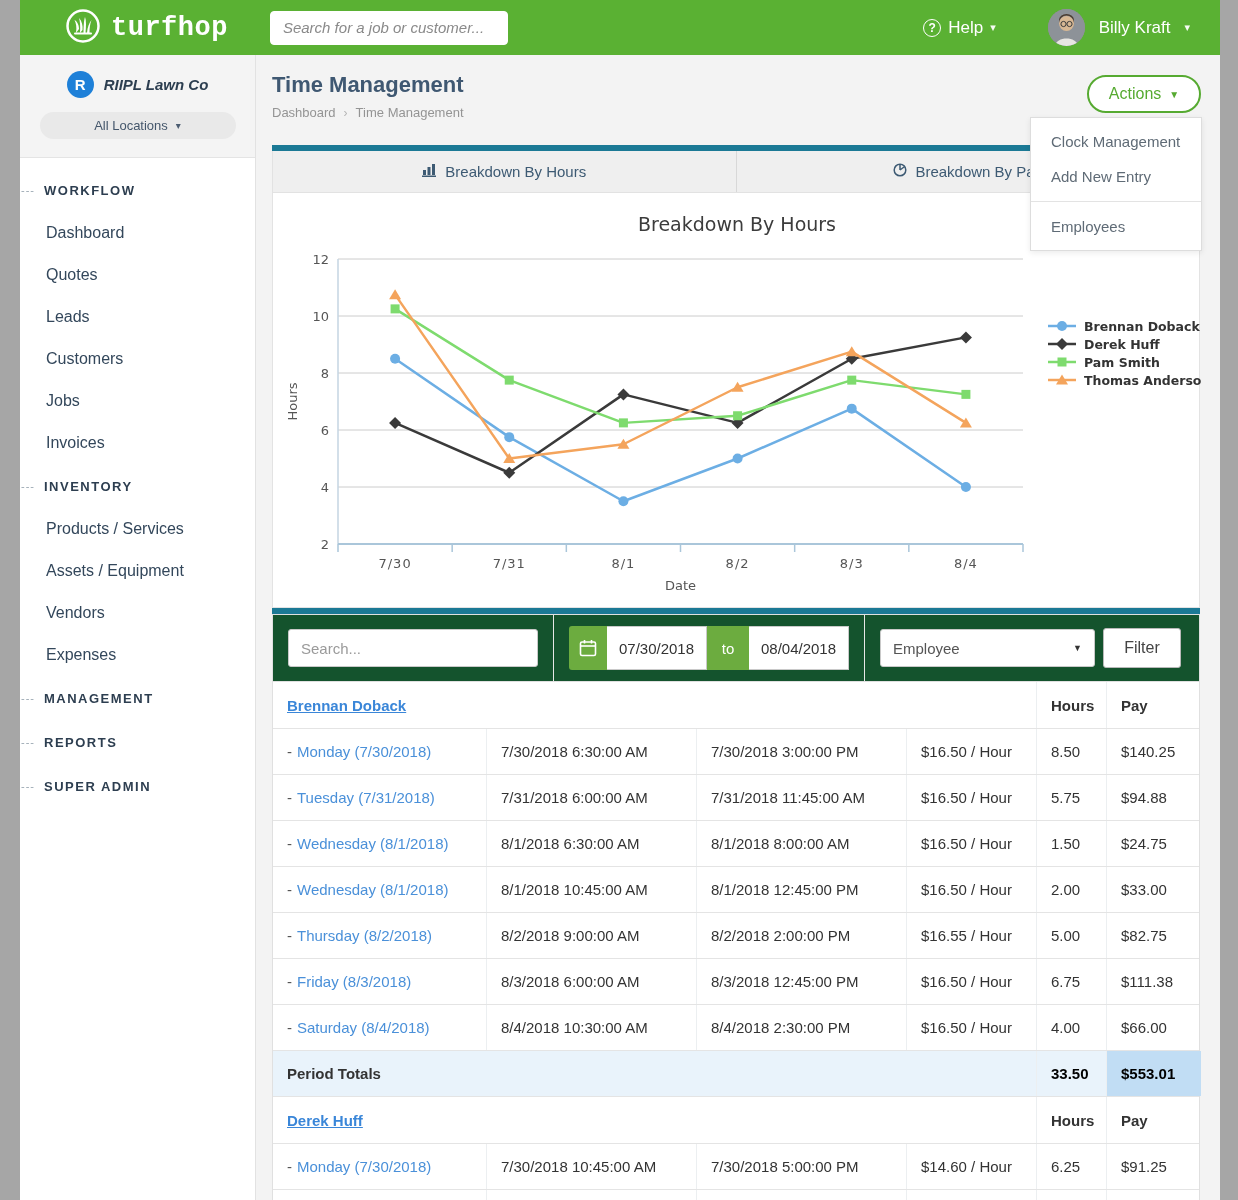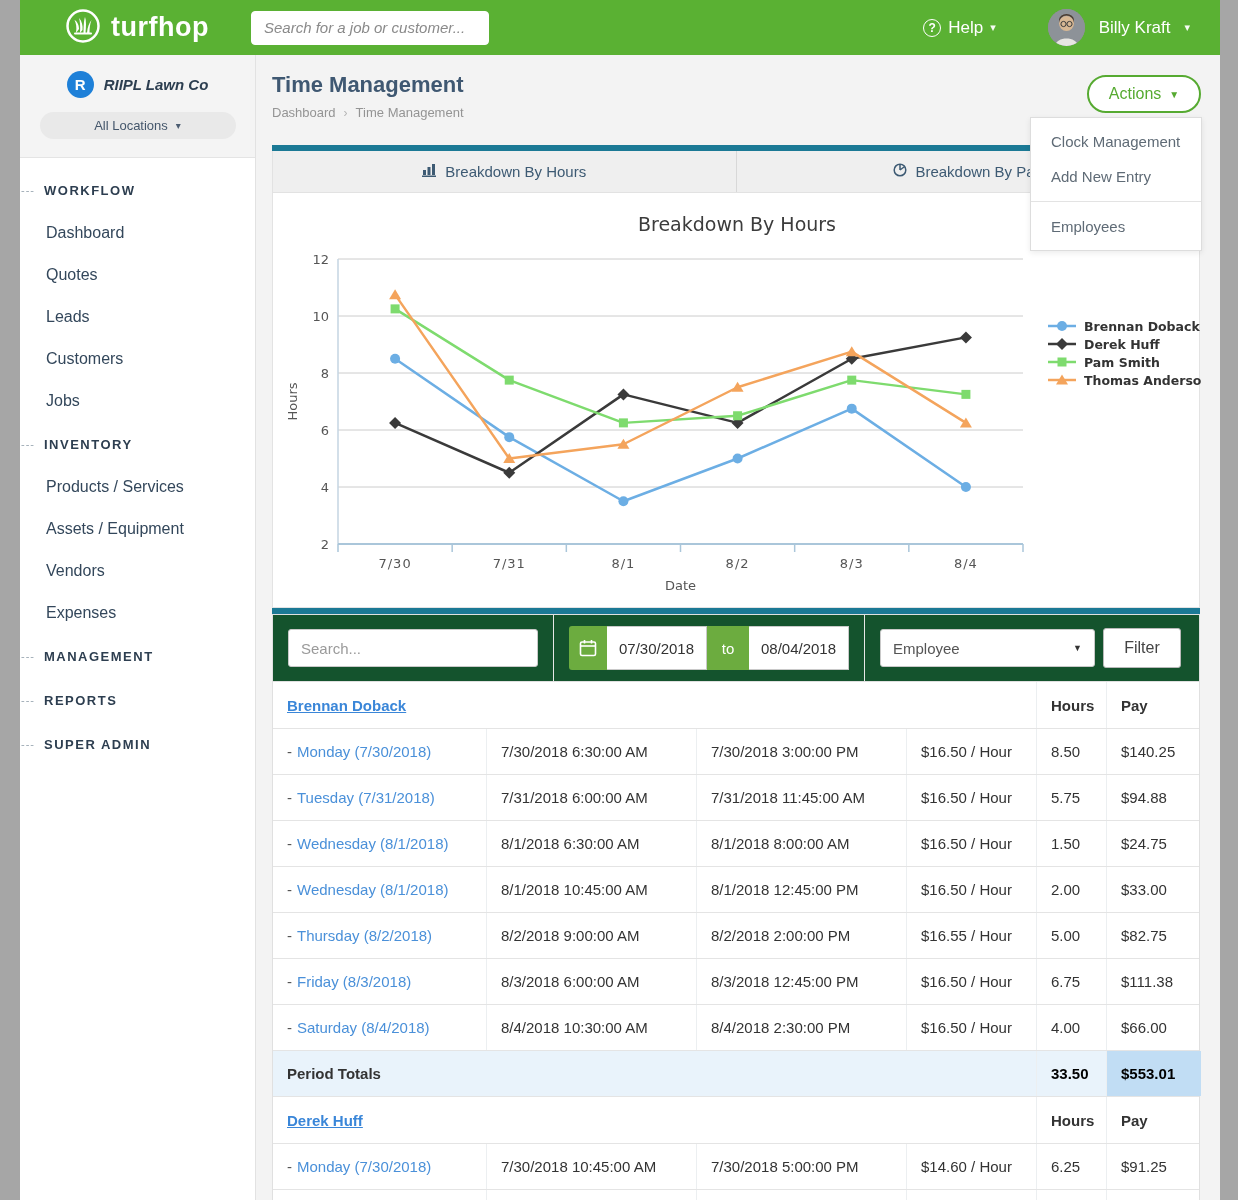--- a/index.html
+++ b/index.html
@@ -4,21 +4,21 @@
 <style>
   * { box-sizing: border-box; margin: 0; padding: 0; }
   html,body { width:1238px; height:1200px; overflow:hidden; }
   body { background:#a6a6a6; font-family:"Liberation Sans", sans-serif; }
   .app { position:absolute; left:20px; top:0; width:1200px; height:1200px; background:#f3f3f3; }
 
   
   .topbar { position:absolute; top:0; left:0; width:100%; height:55px; background:#5ab133;
             display:flex; align-items:center; padding:0 30px 0 45px; z-index:60; }
   .logo { display:flex; align-items:center; gap:10px; cursor:pointer; }
-  .logo-text { color:#fff; font-size:27px; font-weight:bold; letter-spacing:.5px; }
+  .logo-text { color:#fff; font-size:27px; font-weight:bold; letter-spacing:.5px;font-family:Liberation Mono, monospace; }
   .top-search { margin-left:42px; width:238px; height:34px; border:1px solid #fff; border-radius:4px;
                 padding:0 12px; font-size:15px; color:#555; outline:none; background:#fff;font-style:italic; }
   .top-search::placeholder { color:#8a8a8a; }
   .top-right { margin-left:auto; display:flex; align-items:center; gap:14px; color:#fff; }
   .help-wrap { display:flex; align-items:center; gap:7px; cursor:pointer; margin-right:38px; }
   .qmark { width:18px; height:18px; border:1.5px solid #fff; border-radius:50%; display:flex;
            align-items:center; justify-content:center; font-size:12px; font-weight:bold; }
   .help-label { font-size:17px; }
   .chev { font-size:11px; opacity:.95; }
   .avatar { width:37px; height:37px; border-radius:50%; overflow:hidden; background:#8a8f94; cursor:pointer; }
@@ -174,20 +174,21 @@
     <div class="sb-menu" id="sb-menu">
         <div class="sb-section-header">
           <div class="dash-icon">---</div>
           <div class="sb-section-label">WORKFLOW</div>
         </div>
         <div class="sb-item">Dashboard</div>
         <div class="sb-item">Quotes</div>
         <div class="sb-item">Leads</div>
         <div class="sb-item">Customers</div>
         <div class="sb-item">Jobs</div>
+        <div class="sb-item">Invoices</div>
         <div class="sb-section-header">
           <div class="dash-icon">---</div>
           <div class="sb-section-label">INVENTORY</div>
         </div>
         <div class="sb-item">Products / Services</div>
         <div class="sb-item">Assets / Equipment</div>
         <div class="sb-item">Vendors</div>
         <div class="sb-item">Expenses</div>
         <div class="sb-section-header">
           <div class="dash-icon">---</div>

